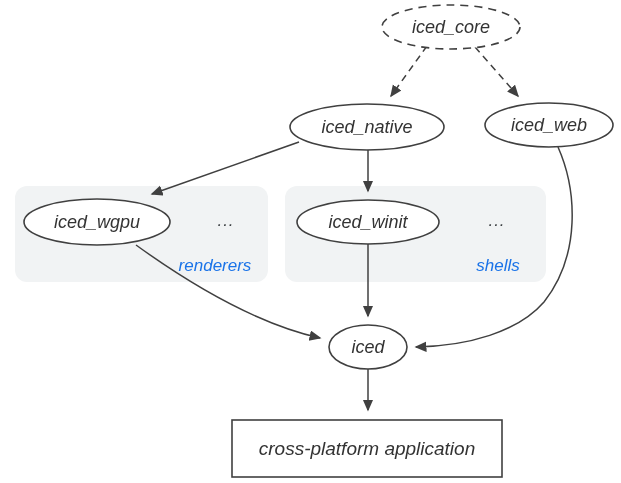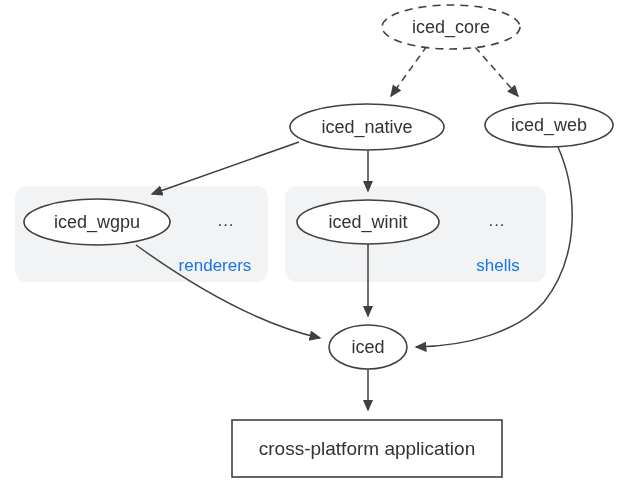--- a/index.html
+++ b/index.html
@@ -7,20 +7,21 @@
     padding: 0;
     background: #ffffff;
     font-family: "Liberation Sans", sans-serif;
   }
   .canvas {
     position: relative;
     width: 621px;
     height: 483px;
     background: #ffffff;
     overflow: hidden;
+    font-style: italic;
   }
   svg text {
     font-family: "Liberation Sans", sans-serif;
     fill: #333333;
     font-size: 18px;
   }
   text.group-label {
     fill: #1a73e8;
     font-size: 17px;
   }

